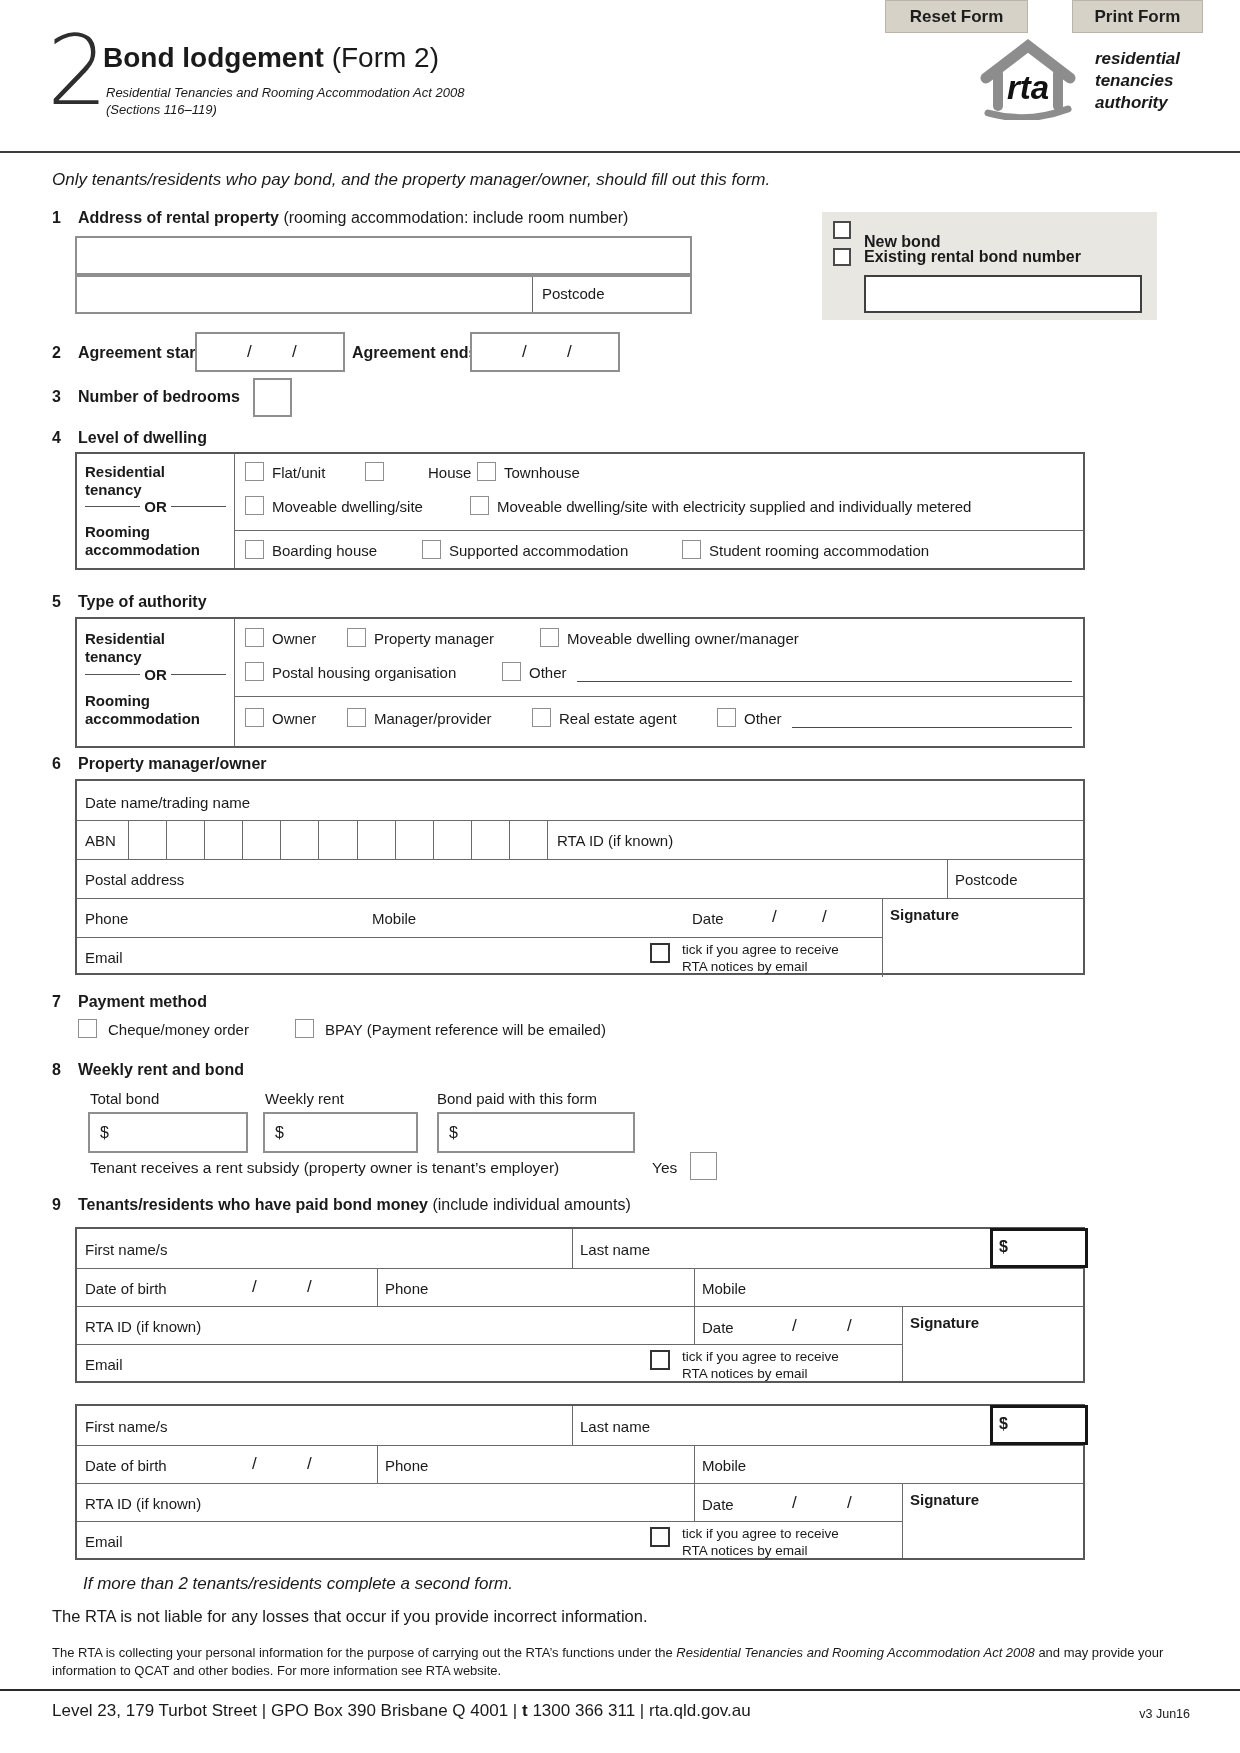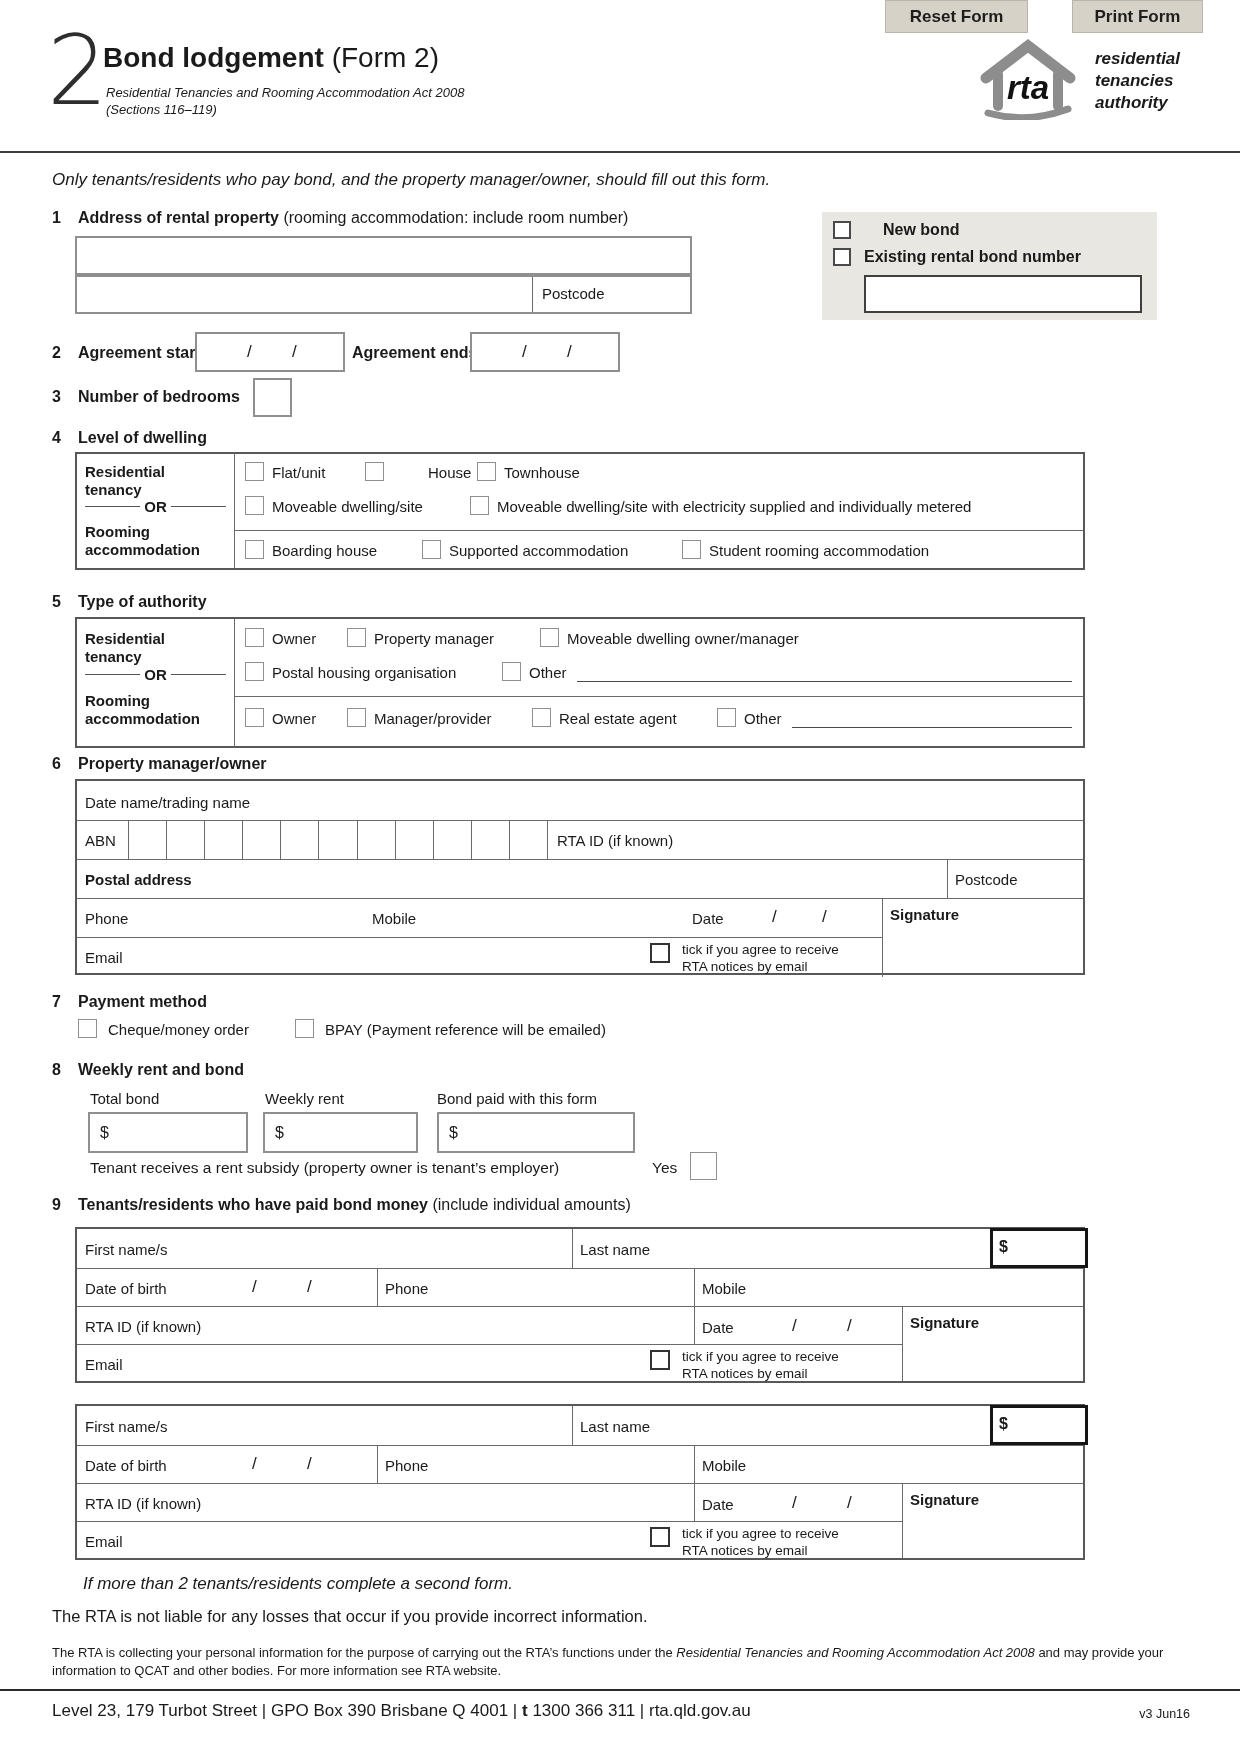--- a/index.html
+++ b/index.html
@@ -67,21 +67,21 @@
   <div class="sec" style="left:78px;top:209px;font-weight:normal;"><span class="b">Address of rental property</span><span> (rooming accommodation: include room number)</span></div>
 
   <div class="box" style="left:75px;top:236px;width:617px;height:39px;"></div>
   <div class="box" style="left:75px;top:275px;width:617px;height:39px;">
     <div class="vl" style="left:455px;top:0;height:35px;"></div>
     <div class="t" style="left:465px;top:7px;">Postcode</div>
   </div>
 
   <div style="position:absolute;left:822px;top:212px;width:335px;height:108px;background:#e8e7e2;">
     <div style="position:absolute;left:11px;top:9px;width:18px;height:18px;background:#fff;border:2px solid #4a4a4a;box-sizing:border-box;"></div>
-    <div class="t b" style="left:42px;top:8px;font-size:16px;margin-left:19px;">New bond</div>
+    <div class="t b" style="left:42px;top:20px;font-size:16px;">New bond</div>
     <div style="position:absolute;left:11px;top:36px;width:18px;height:18px;background:#fff;border:2px solid #4a4a4a;box-sizing:border-box;"></div>
     <div class="t b" style="left:42px;top:35px;font-size:16px;">Existing rental bond number</div>
     <div style="position:absolute;left:42px;top:63px;width:278px;height:38px;background:#fff;border:2px solid #3f3f3f;box-sizing:border-box;"></div>
   </div>
 
   <div class="sec" style="left:52px;top:344px;">2</div>
   <div class="sec" style="left:78px;top:344px;">Agreement starts</div>
   <div class="box" style="left:195px;top:332px;width:150px;height:40px;">
     <span class="slash" style="left:50px;top:8px;">/</span>
     <span class="slash" style="left:95px;top:8px;">/</span>
@@ -196,21 +196,21 @@
         <div style="flex:1;border-left:1px solid #6a6a6a;"></div>
       <div style="flex:1;border-left:1px solid #6a6a6a;"></div>
         <div style="flex:1;border-left:1px solid #6a6a6a;"></div>
       <div style="flex:1;border-left:1px solid #6a6a6a;"></div>
         <div style="flex:1;border-left:1px solid #6a6a6a;"></div>
       <div style="flex:1;border-left:1px solid #6a6a6a;"></div>
     </div>
     <div class="vl" style="left:470px;top:39px;height:39px;"></div>
     <div class="t" style="left:480px;top:50px;">RTA ID (if known)</div>
 
-    <div class="t" style="left:8px;top:89px;font-weight:bold;">Postal address</div>
+    <div class="t" style="left:8px;top:89px;">Postal address</div>
     <div class="vl" style="left:870px;top:78px;height:39px;"></div>
     <div class="t" style="left:878px;top:89px;">Postcode</div>
 
     <div class="t" style="left:8px;top:128px;">Phone</div>
     <div class="t" style="left:295px;top:128px;">Mobile</div>
     <div class="t" style="left:615px;top:128px;">Date</div>
     <span class="slash" style="left:695px;top:126px;">/</span>
     <span class="slash" style="left:745px;top:126px;">/</span>
     <div class="vl" style="left:805px;top:117px;height:79px;"></div>
     <div class="t b" style="left:813px;top:124px;">Signature</div>

